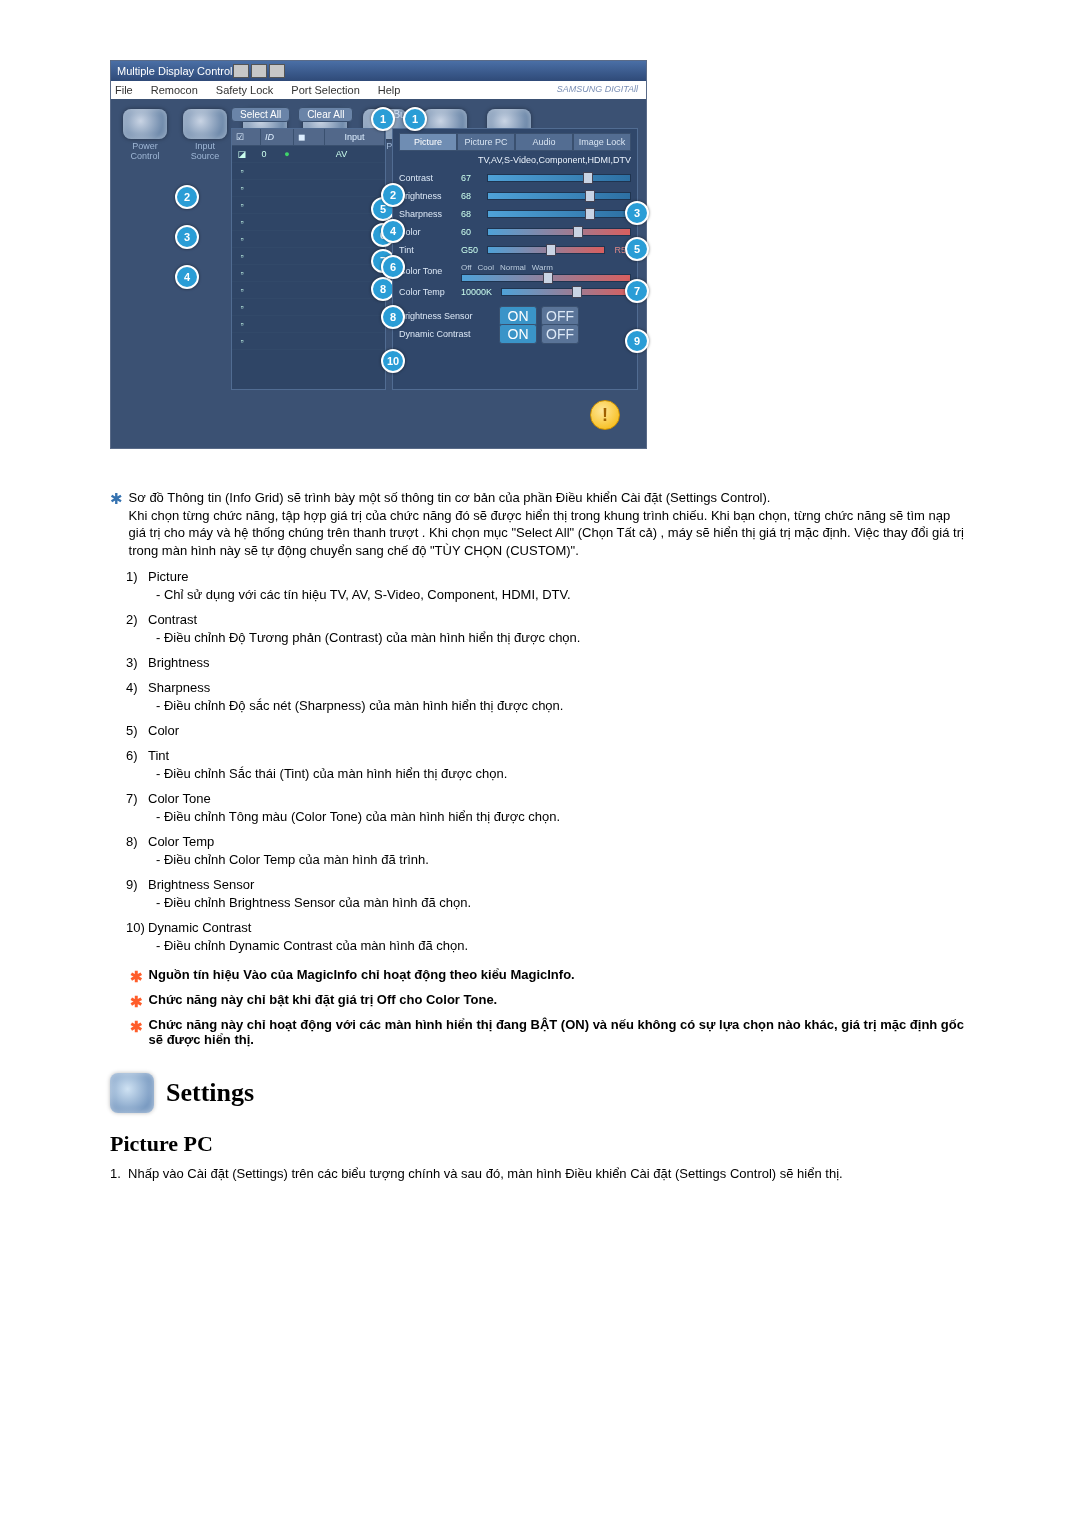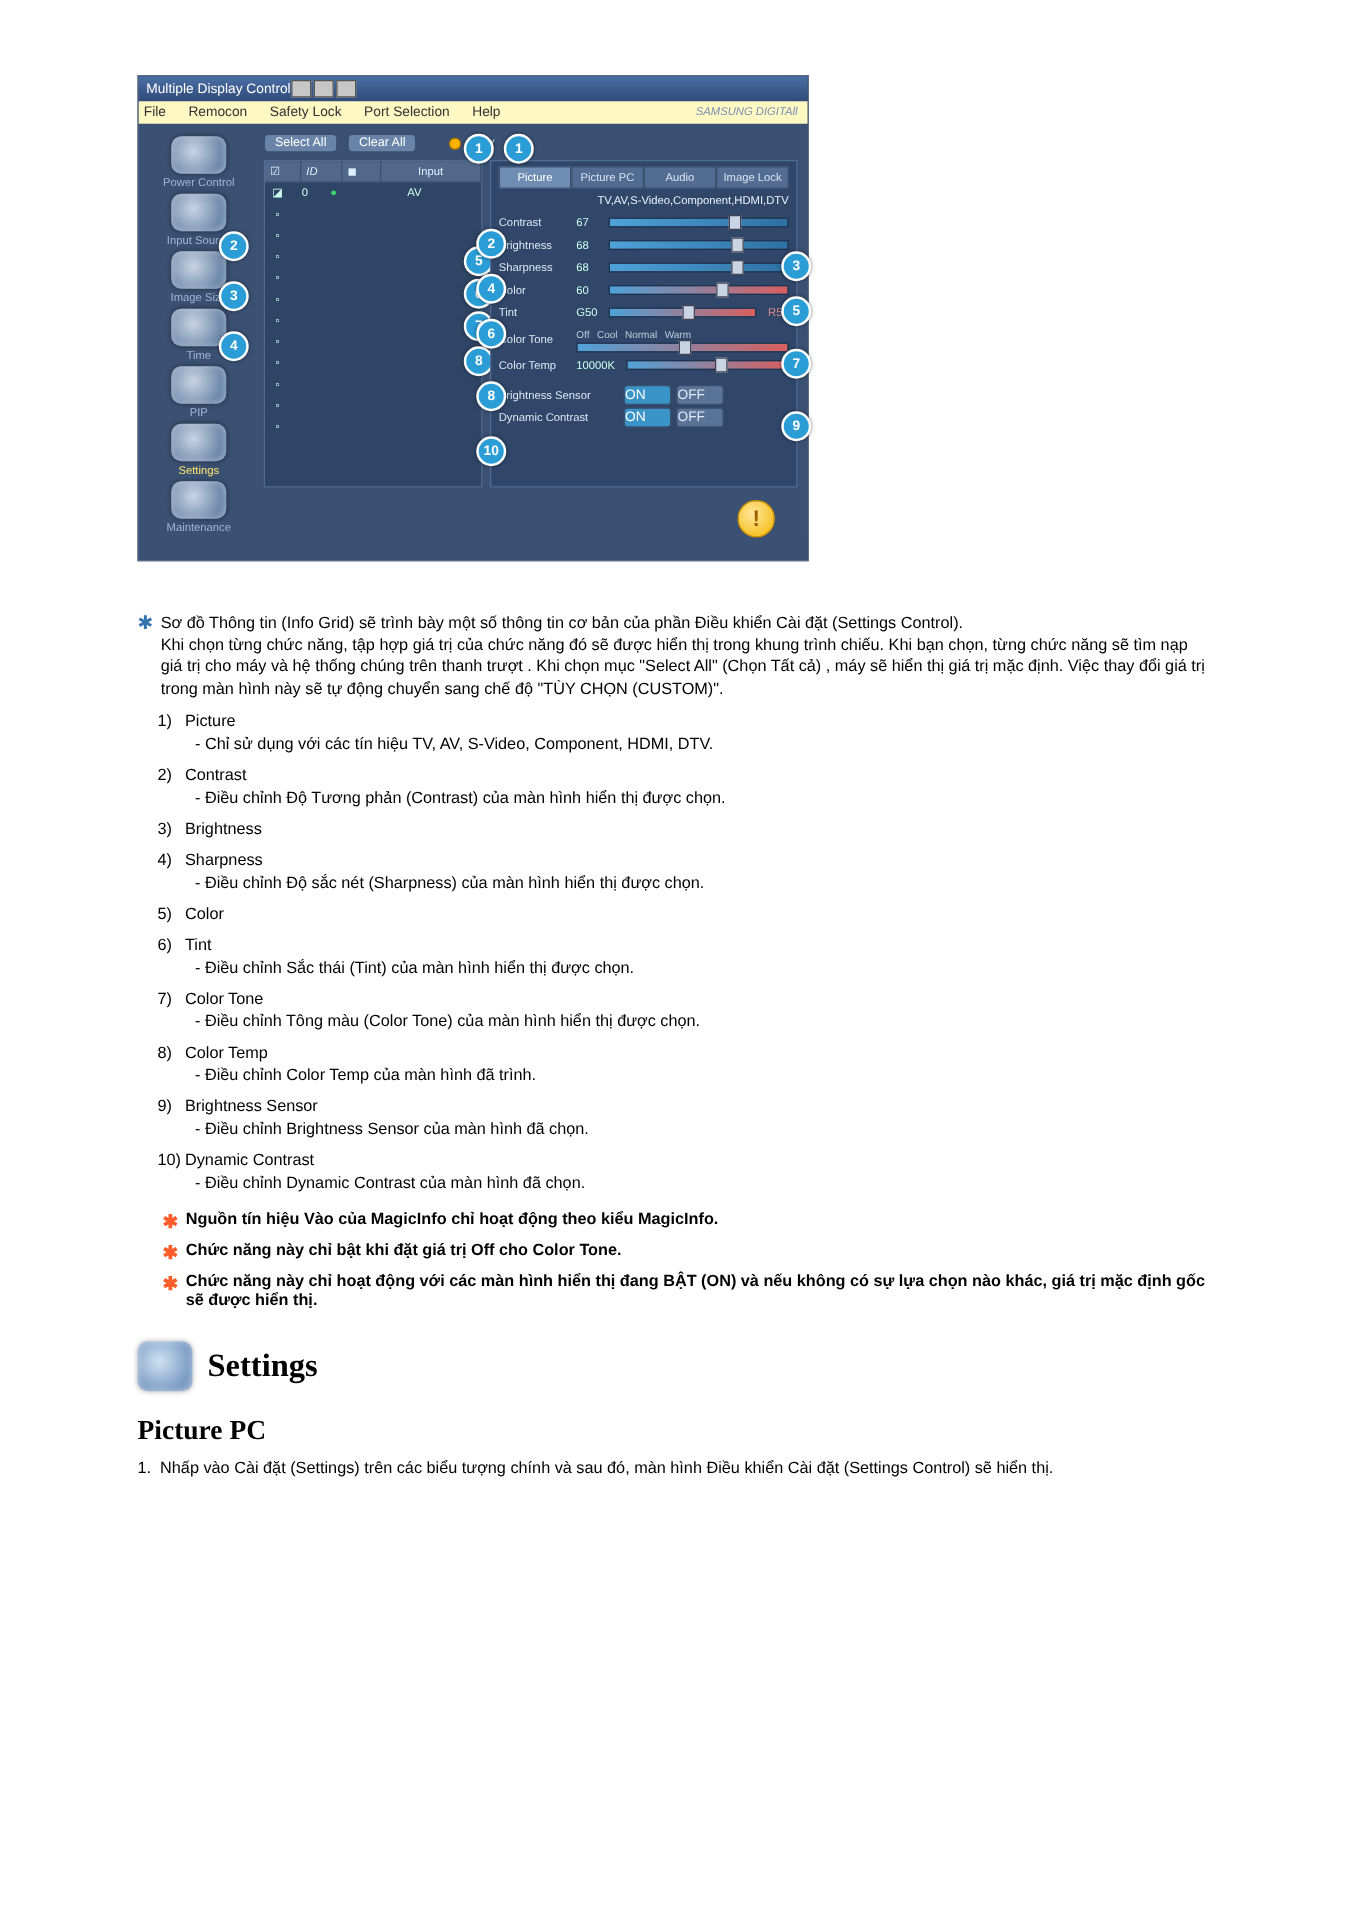--- a/index.html
+++ b/index.html
@@ -1,24 +1,24 @@
 <!DOCTYPE html>
 <html><head>
 <meta charset="utf-8">
 <style>
   body{margin:0;background:#fff;font-family:Arial,Helvetica,sans-serif;font-size:13px;color:#000;}
   .page{width:1080px;margin:0 auto;padding:60px 110px 80px;box-sizing:border-box;}
   .app{width:535px;background:#3b5173;border:1px solid #5a6b88;box-shadow:inset 0 0 30px #1f2d42;margin:0 0 40px 0;}
   .titlebar{background:linear-gradient(#4a6fa6,#2f4a78);color:#fff;font-size:11px;padding:3px 6px;display:flex;align-items:center;justify-content:flex-start;}
   .titlebar-btns{display:flex;gap:2px;}
   .titlebar-btns span{width:14px;height:12px;background:#c7c7c7;border:1px solid #555;display:inline-block;}
-  .menubar{background:#fef9c3;font-size:11px;padding:3px 4px;display:flex;gap:18px;color:#333;position:relative;}
+  .menubar{background:#ffffff;font-size:11px;padding:3px 4px;display:flex;gap:18px;color:#333;position:relative;}
   .menubar .brand{position:absolute;right:8px;color:#7a8fb5;font-style:italic;font-size:9px;}
   .body-area{display:flex;background:#3b5173;}
-  .sidebar{width:92px;padding:10px 2px;display:flex;flex-direction:column;gap:4px;}
+  .sidebar{width:92px;padding:10px 12px;display:flex;gap:16px;}
   .side-item{text-align:center;color:#9fb7d6;font-size:9px;}
   .side-ico{width:44px;height:30px;margin:0 auto 2px;background:radial-gradient(circle at 40% 40%,#c9d4e4,#6f8aab 70%);border-radius:8px;box-shadow:inset 0 0 6px #fff6,0 0 4px #0006;}
   .side-item.on{color:#ffe46a;}
   .main{flex:1;padding:8px 8px 8px 4px;}
   .btnrow{display:flex;gap:8px;align-items:center;font-size:10px;color:#cfe0f4;margin-bottom:6px;}
   .btn-pill{background:#6a84a8;border:1px solid #3a506f;border-radius:4px;padding:1px 8px;color:#fff;font-size:10px;}
   .busy{display:flex;align-items:center;gap:4px;margin-left:18px;}
   .dot{width:8px;height:8px;border-radius:50%;background:#ffb100;border:1px solid #a06d00;}
   .columns{display:flex;gap:6px;}
   .grid{flex:1;background:#2f4566;border:1px solid #516c92;min-height:260px;position:relative;}
@@ -32,21 +32,21 @@
   .tab{flex:1;padding:3px 4px;font-size:9px;text-align:center;background:#536d92;color:#d8e4f2;border:1px solid #3a506f;}
   .tab.active{background:#6f8db3;color:#fff;}
   .panel-sub{text-align:right;font-size:9px;color:#eaf2fc;margin:2px 0 4px;}
   .srow{display:flex;align-items:center;height:18px;font-size:9px;}
   .srow .lbl{width:62px;}
   .srow .val{width:26px;color:#cfe;}
   .srow .slider{flex:1;height:6px;background:linear-gradient(to right,#4fa2d8,#2d70a3);border:1px solid #1f3450;position:relative;}
   .srow .slider.red{background:linear-gradient(to right,#4fa2d8,#d85f5f);}
   .srow .slider .knob{position:absolute;top:-3px;width:8px;height:10px;background:#c9d4e4;border:1px solid #445;}
   .tone-lbls{display:flex;gap:6px;font-size:8px;color:#bcd;margin:2px 0 0 66px;}
-  .toggle{display:inline-block;width:36px;background:#5a7498;border:1px solid #3a506f;border-radius:3px;font-size:11px;padding:1px 0;margin-left:4px;}
+  .toggle{display:inline-block;width:36px;text-align:center;background:#5a7498;border:1px solid #3a506f;border-radius:3px;font-size:14px;padding:1px 0;margin-left:4px;}
   .toggle.on{background:#3a94c8;color:#fff;}
   .footer{height:50px;display:flex;align-items:center;justify-content:flex-end;padding:0 18px;}
   .warn{width:28px;height:28px;border-radius:50%;background:radial-gradient(circle at 40% 35%,#ffe79a,#f5b400);color:#a06000;font-weight:bold;font-size:18px;display:flex;align-items:center;justify-content:center;border:1px solid #cf9100;}
   .star{color:#ff5d2a;font-size:15px;margin-right:6px;}
   .starb{color:#3572b0;font-size:15px;margin-right:6px;}
   .note{margin:0 0 10px 0;line-height:1.35;}
   ol.desc{list-style:none;padding:0;margin:0 0 14px 0;}
   ol.desc>li{margin:0 0 10px 16px;}
   ol.desc .num{display:inline-block;width:22px;}
   ol.desc .sub{display:block;margin:3px 0 0 30px;}

